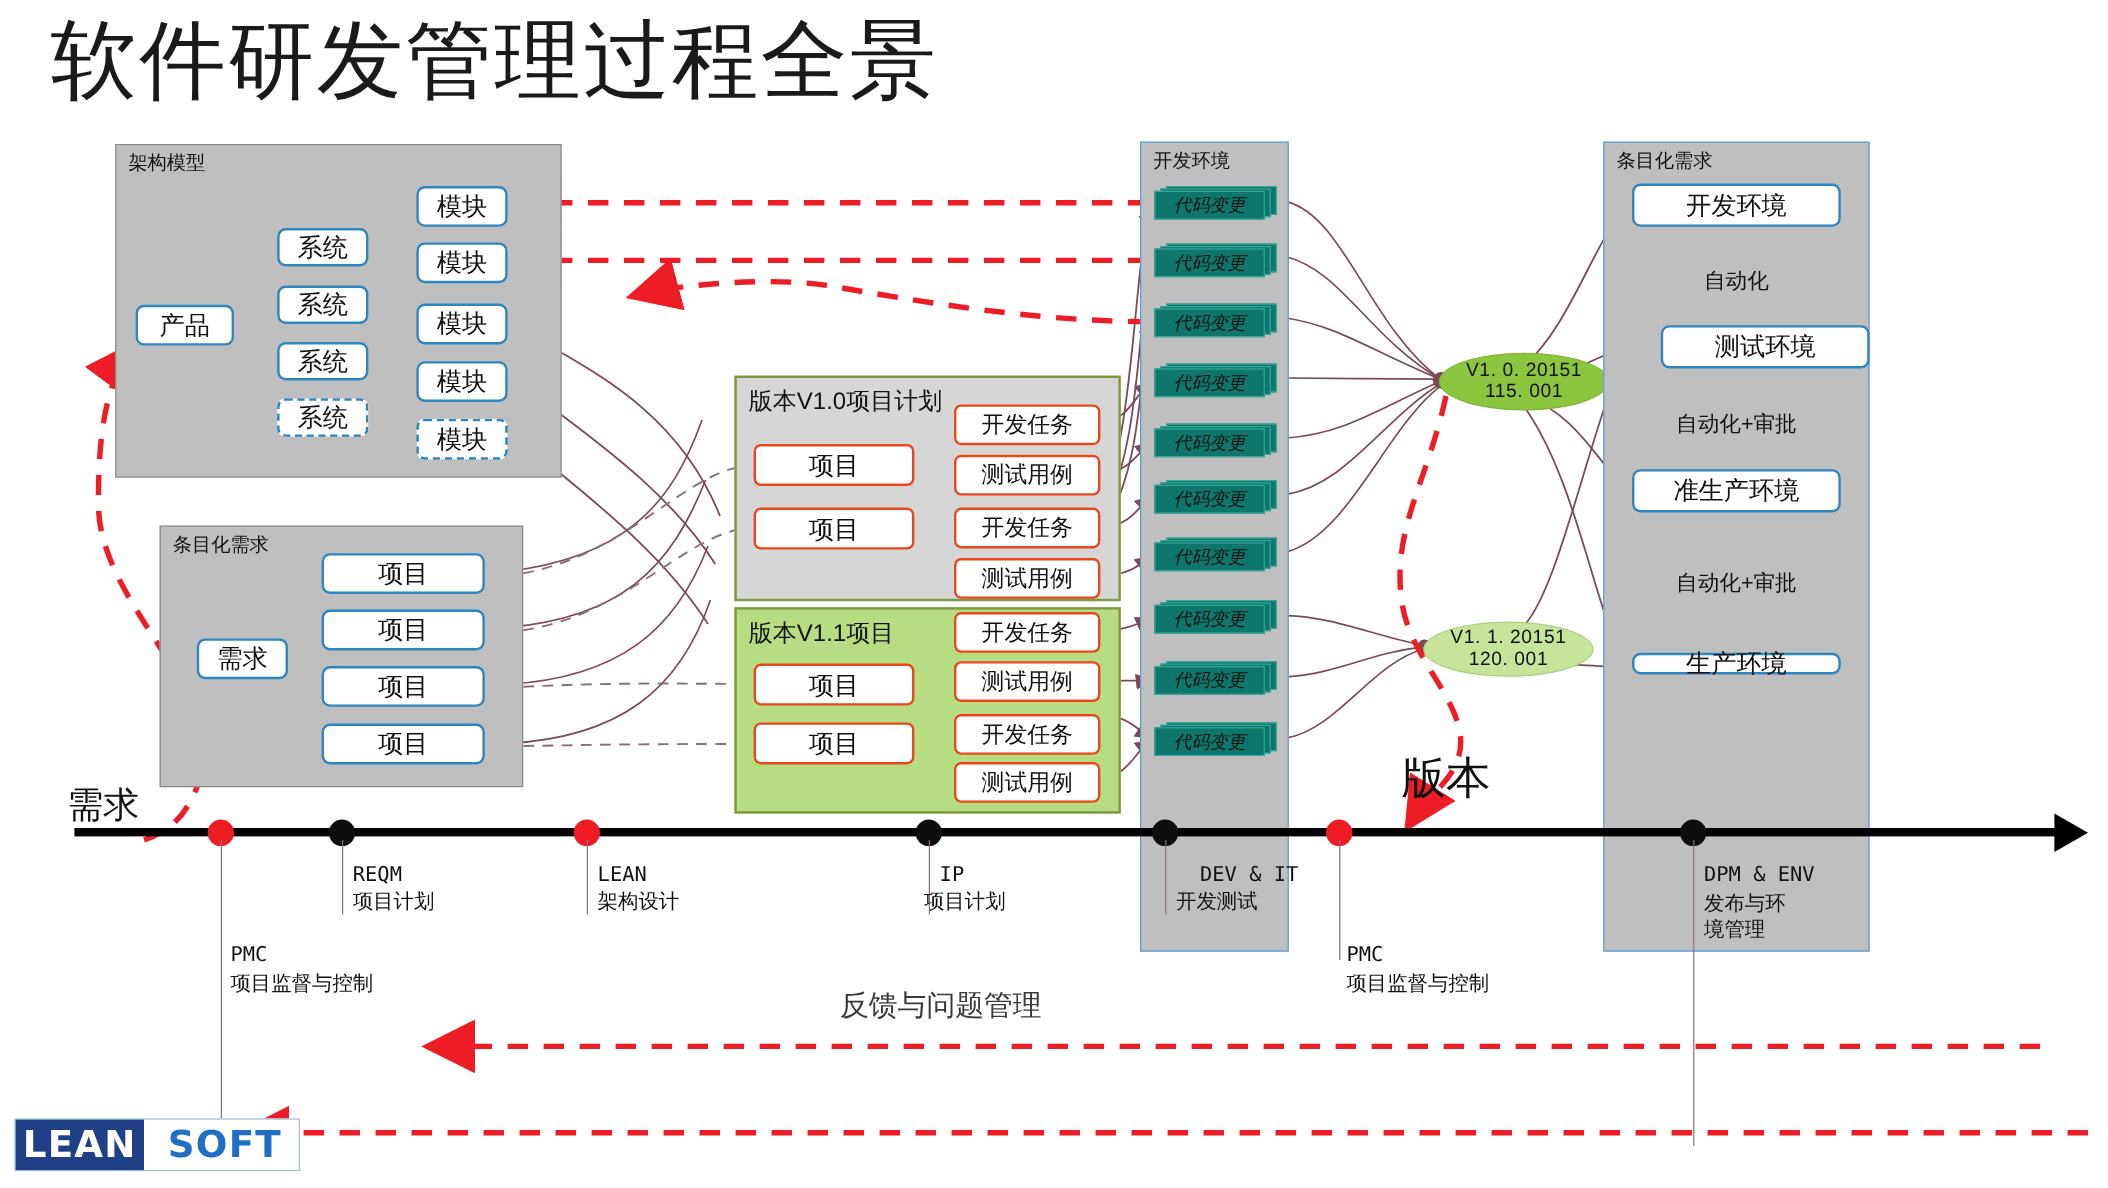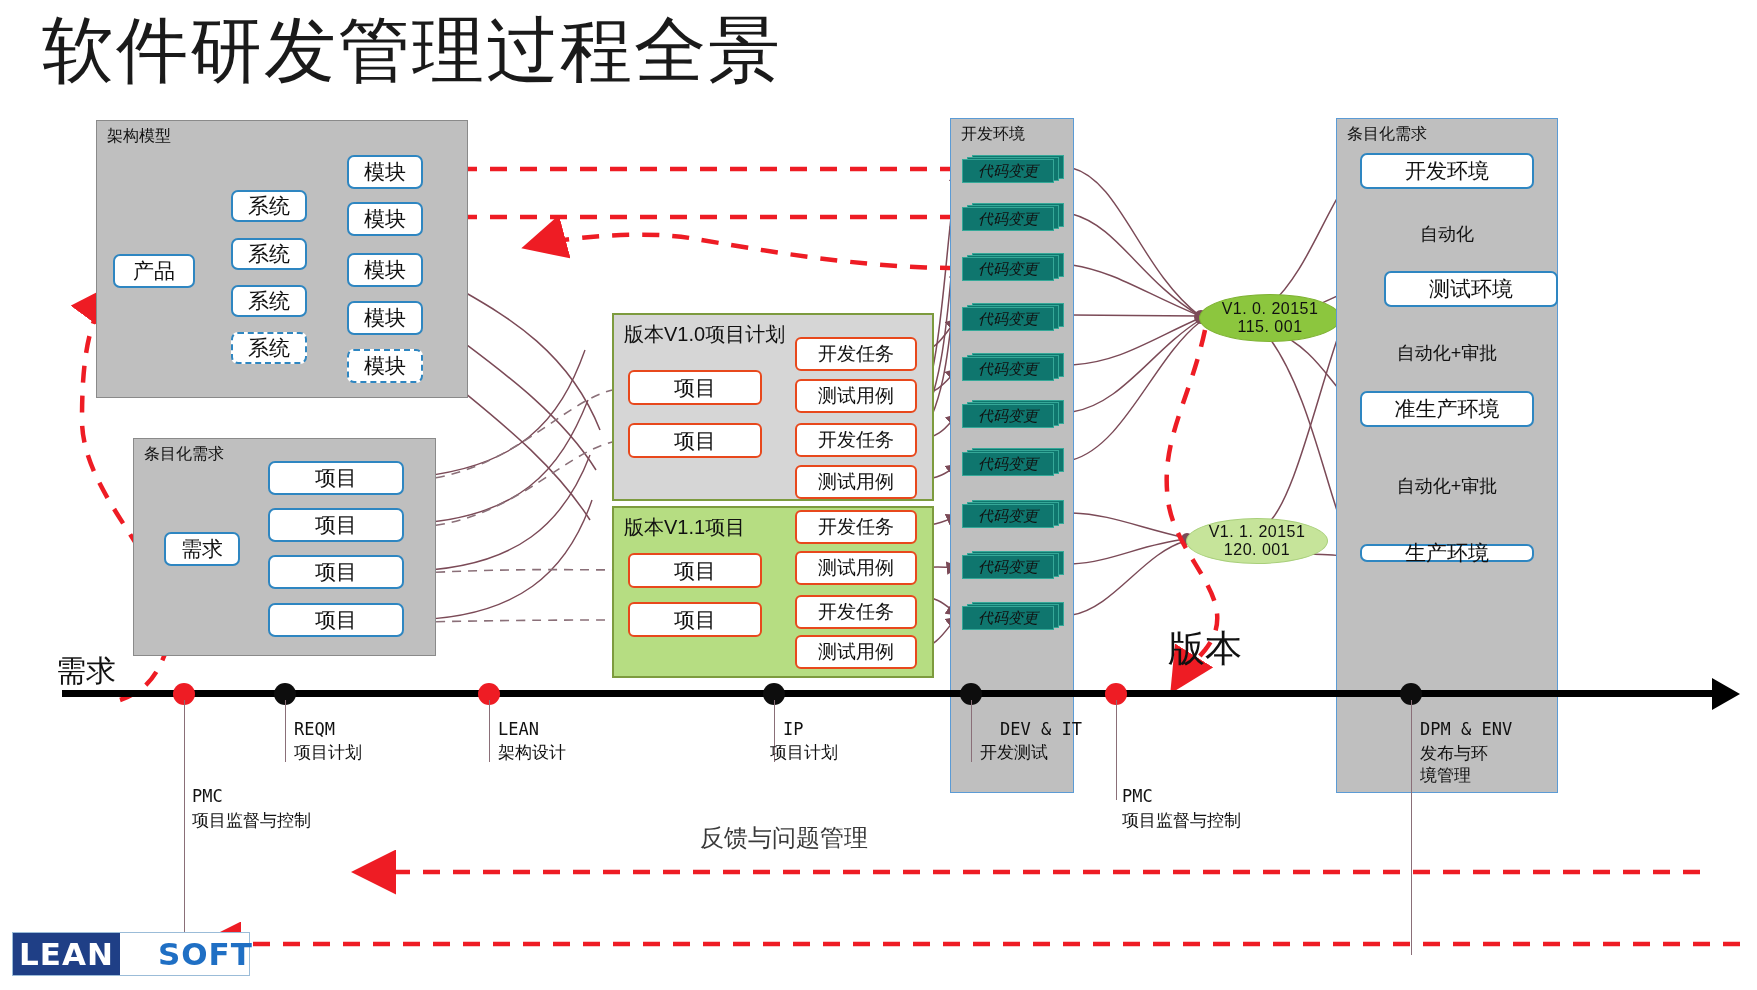--- a/index.html
+++ b/index.html
@@ -84,21 +84,21 @@
   .freetext{position:absolute;color:#111;white-space:nowrap;}
 
   
   #leansoft-logo{position:absolute;left:12px;top:932px;width:238px;height:44px;
      border:1px solid #9bbcd8;background:#fff;display:flex;align-items:stretch;box-sizing:border-box;}
   #leansoft-logo .lean{background:#1f3f86;color:#fff;font-weight:bold;font-size:31px;
      display:flex;align-items:center;padding:0 6px;letter-spacing:1px;
      font-family:"DejaVu Sans","Liberation Sans",sans-serif;}
   #leansoft-logo .soft{color:#1f6fc4;font-weight:bold;font-size:31px;
      display:flex;align-items:center;padding:0 20px;letter-spacing:1px;
-     font-family:"DejaVu Sans","Liberation Sans",sans-serif;margin-left:18px;}
+     font-family:"DejaVu Sans","Liberation Sans",sans-serif;}
 </style>
 </head>
 <body>
 
 <div class="stage">
 
   <div id="page-title">软件研发管理过程全景</div>
 
   <svg class="wires" viewBox="0 0 1757 990">
     <defs>

